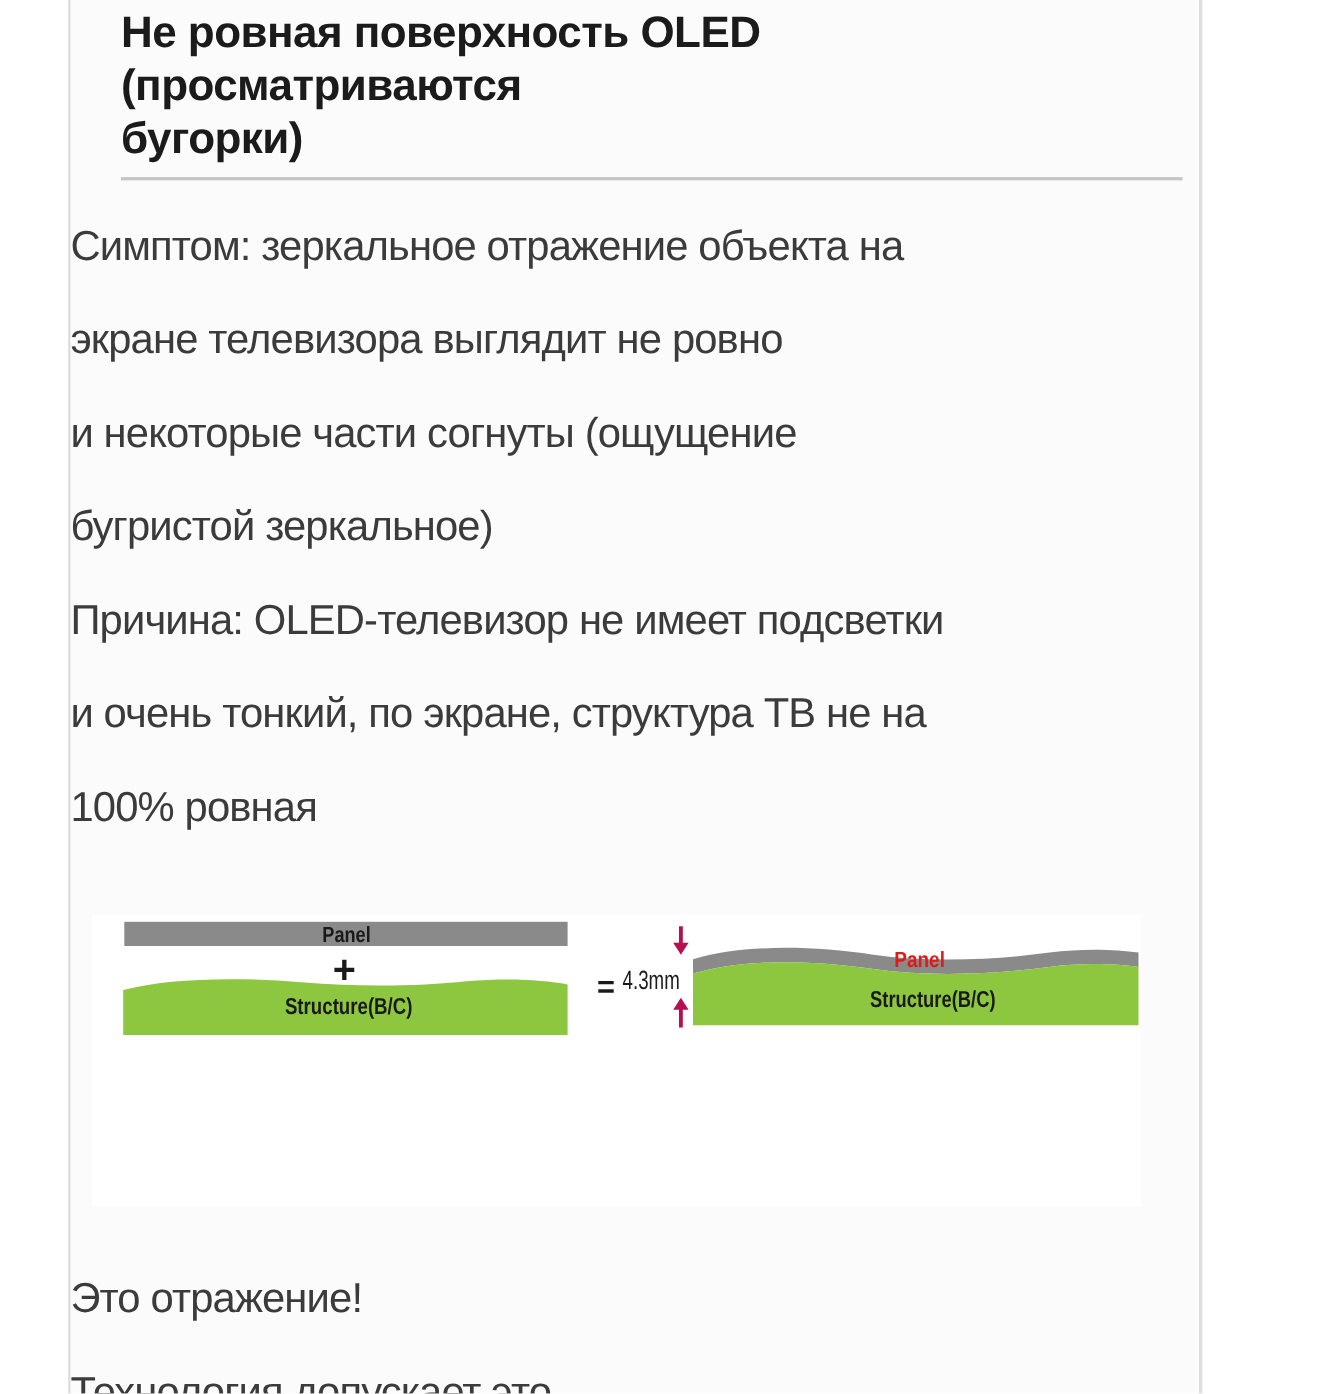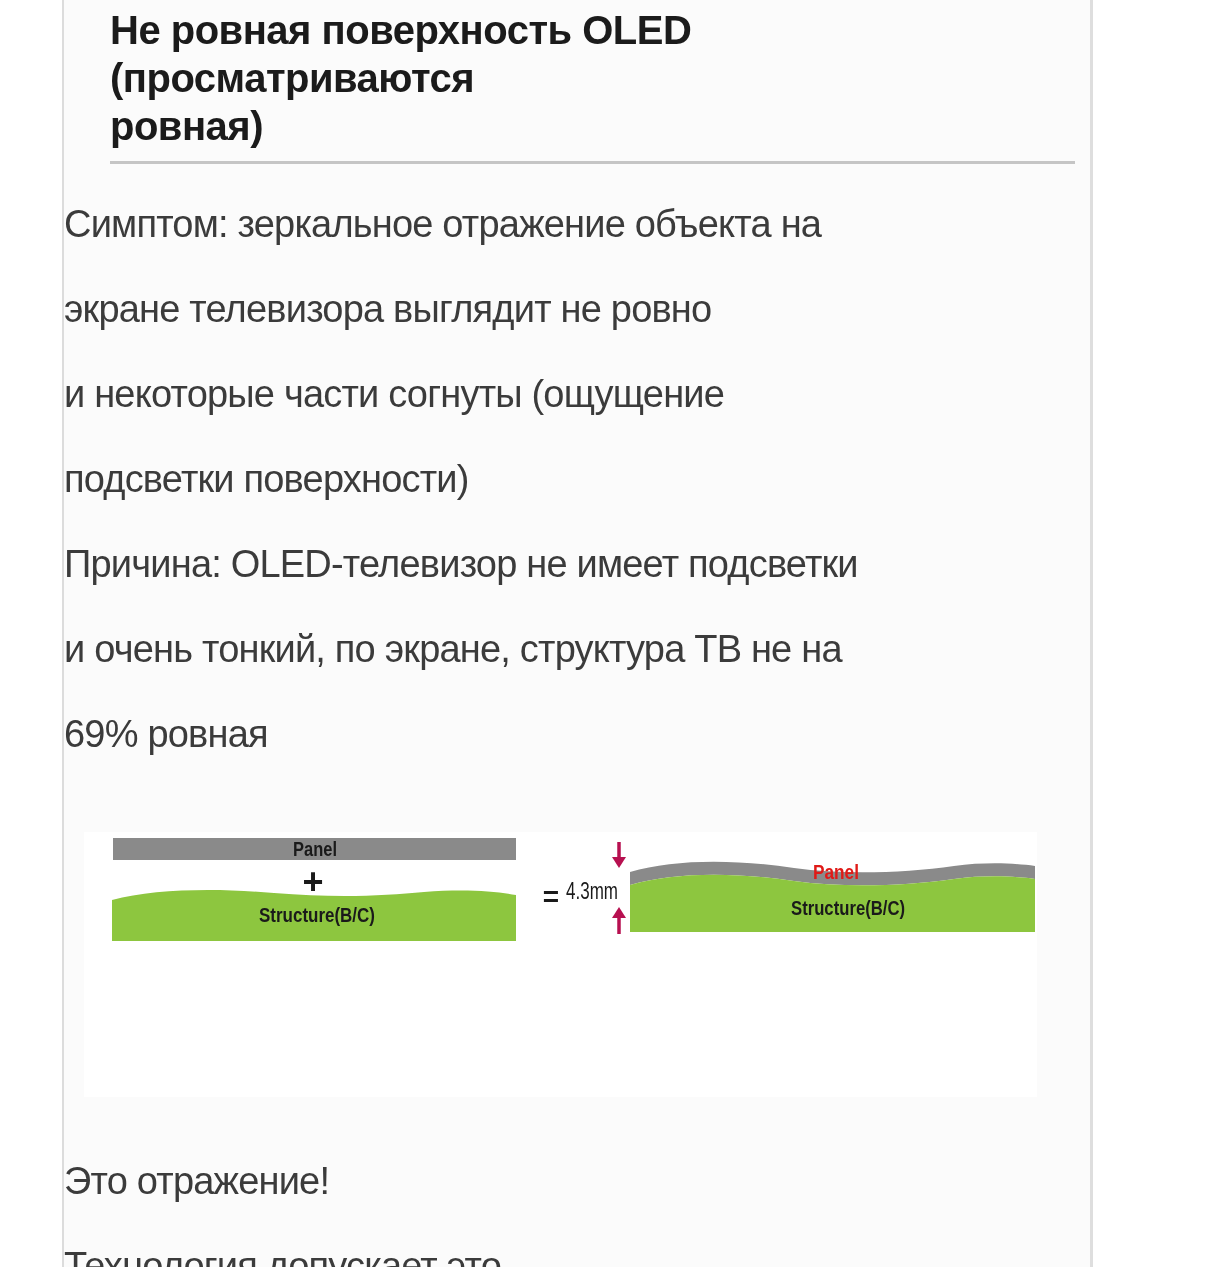--- a/index.html
+++ b/index.html
@@ -64,33 +64,33 @@
   }
 </style>
 </head>
 <body>
 
 <div class="viewport">
   <div class="content-column">
 
     <h1 class="page-title">
       <div>Не ровная поверхность OLED (просматриваются</div>
-      <div>ровная)</div>
+      <div>бугорки)</div>
     </h1>
 
     <div class="title-divider"></div>
 
     <div class="paragraphs">
       <p>Симптом: зеркальное отражение объекта на</p>
       <p>экране телевизора выглядит не ровно</p>
       <p>и некоторые части согнуты (ощущение</p>
-      <p>подсветки поверхности)</p>
+      <p>бугристой зеркальное)</p>
       <p>Причина: OLED-телевизор не имеет подсветки</p>
       <p>и очень тонкий, по экране, структура ТВ не на</p>
-      <p>69% ровная</p>
+      <p>100% ровная</p>
     </div>
 
     <div class="figure-block">
       <svg width="953" height="265" viewBox="0 0 953 265">
 
         <rect x="29" y="6" width="403" height="22" fill="#8a8a8a"></rect>
         <text x="231" y="24" text-anchor="middle" font-size="20" font-weight="bold" textLength="44" lengthAdjust="spacingAndGlyphs" fill="#1a1a1a">Panel</text>
 
         <text x="229" y="62" text-anchor="middle" font-size="36" font-weight="bold" fill="#1a1a1a">+</text>
 

